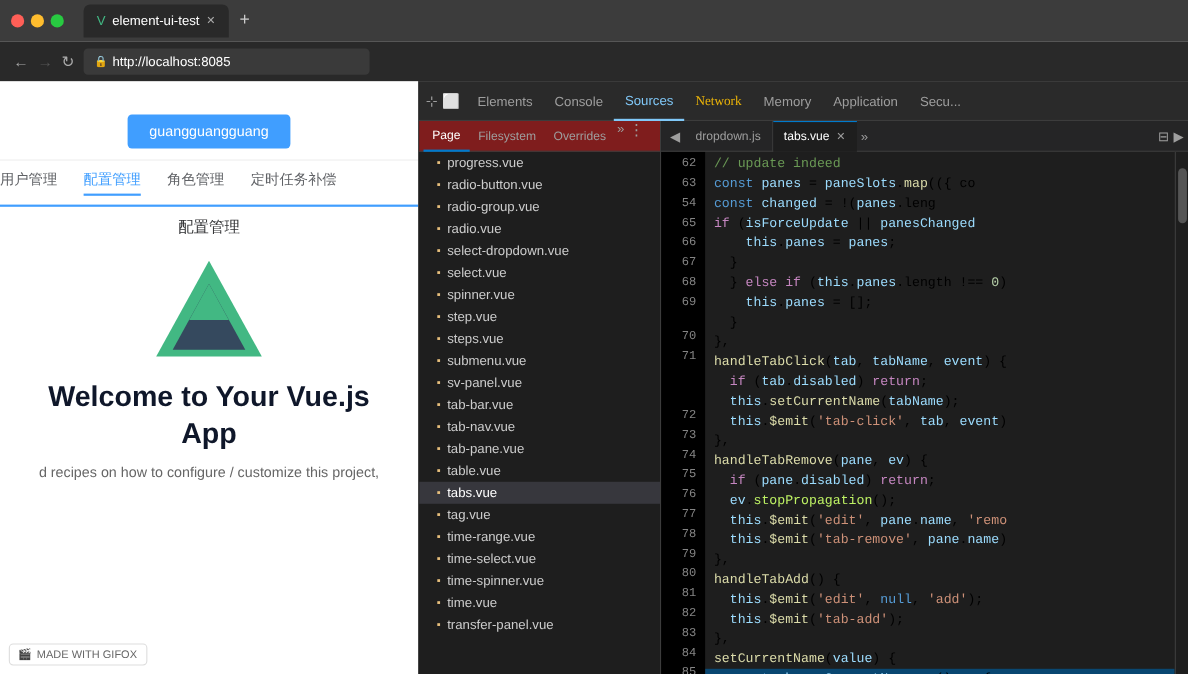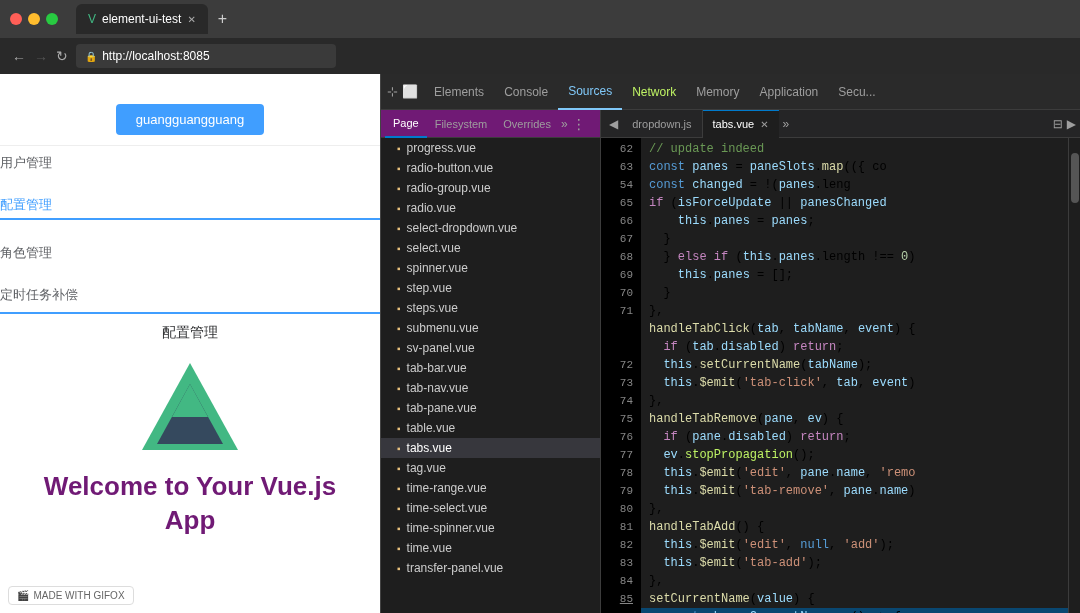--- a/index.html
+++ b/index.html
@@ -33,64 +33,65 @@
     <span style="color:#fff; font-size:12px;">http://localhost:8085</span>
   </div>
 </div>
 
 <div style="display:flex; height: calc(613px - 74px); position:relative;">
 
   <div style="flex:0 0 380px; background:#fff; overflow:hidden; display:flex; flex-direction:column;">
     <div style="display:flex; justify-content:center; padding:10px 0;margin-top:20px;">
       <button style="background:#409eff; color:#fff; border:none; border-radius:4px; padding:8px 20px; font-size:13px; cursor:pointer;">guangguangguang</button>
     </div>
-    <div style="display:flex; gap:24px; padding:8px 0; border-bottom:2px solid #409eff; border-top:1px solid #eee;flex-direction:column;">
+    <div style="display:flex; gap:24px; padding:8px 0; border-bottom:2px solid #409eff; border-top:1px solid #eee;">
       <span style="font-size:13px; color:#606266; cursor:pointer;">用户管理</span>
       <span style="font-size:13px; color:#409eff; cursor:pointer; border-bottom:2px solid #409eff; padding-bottom:4px;">配置管理</span>
       <span style="font-size:13px; color:#606266; cursor:pointer;">角色管理</span>
       <span style="font-size:13px; color:#606266; cursor:pointer;">定时任务补偿</span>
     </div>
     <div style="display:flex; flex-direction:column; align-items:center; padding:10px 0;">
       <div style="font-size:14px; color:#303133; margin-bottom:8px;">配置管理</div>
 
       <svg width="120" height="110" viewBox="0 0 200 180">
         <polygon points="100,10 190,170 10,170" fill="none" stroke="#42b883" stroke-width="0"></polygon>
         <polygon points="100,20 180,165 20,165" fill="#42b883"></polygon>
         <polygon points="100,55 155,155 45,155" fill="#35495e"></polygon>
         <polygon points="100,55 130,110 70,110" fill="#42b883"></polygon>
       </svg>
-      <div style="text-align:center; font-size:26px; font-weight:bold; color:#701a75; padding:10px 20px; line-height:1.3;">Welcome to Your Vue.js App</div>
+      <div style="text-align:center; font-size:26px; font-weight:bold; color:#0f172a; padding:10px 20px; line-height:1.3;">Welcome to Your Vue.js App</div>
+      <div style="text-align:center; font-size:13px; color:#666; padding:0 20px;">d recipes on how to configure / customize this project,</div>
     </div>
 
     <div style="position:absolute; bottom:8px; left:8px; background:#fff; border:1px solid #ddd; border-radius:4px; padding:3px 8px; font-size:10px; color:#666; display:flex; align-items:center; gap:4px;">
       <span>🎬</span>
       <span>MADE WITH GIFOX</span>
     </div>
   </div>
 
   <div style="flex:1; background:#1e1e1e; display:flex; flex-direction:column; border-left:1px solid #444;">
 
     <div style="background:#2a2a2a; display:flex; align-items:center; padding:0 6px; height:36px; border-bottom:1px solid #3c3c3c;">
       <div style="display:flex; gap:4px; align-items:center; margin-right:6px;">
         <span style="color:#9e9e9e; font-size:13px; cursor:pointer;">⊹</span>
         <span style="color:#9e9e9e; font-size:13px; cursor:pointer;">⬜</span>
       </div>
       <span style="color:#9e9e9e; font-size:12px; padding:0 10px; height:36px; display:inline-flex; align-items:center; cursor:pointer;">Elements</span>
       <span style="color:#9e9e9e; font-size:12px; padding:0 10px; height:36px; display:inline-flex; align-items:center; cursor:pointer;">Console</span>
       <span style="color:#80c8f8; font-size:12px; padding:0 10px; height:36px; display:inline-flex; align-items:center; cursor:pointer; border-bottom:2px solid #80c8f8;">Sources</span>
-      <span style="color:#bef264; font-size:12px; padding:0 10px; height:36px; display:inline-flex; align-items:center; cursor:pointer;">Network</span>
+      <span style="color:#eab308; font-size:12px; padding:0 10px; height:36px; display:inline-flex; align-items:center; cursor:pointer;font-family:Liberation Serif, serif;">Network</span>
       <span style="color:#9e9e9e; font-size:12px; padding:0 10px; height:36px; display:inline-flex; align-items:center; cursor:pointer;">Memory</span>
       <span style="color:#9e9e9e; font-size:12px; padding:0 10px; height:36px; display:inline-flex; align-items:center; cursor:pointer;">Application</span>
       <span style="color:#9e9e9e; font-size:12px; padding:0 10px; height:36px; display:inline-flex; align-items:center; cursor:pointer;">Secu...</span>
     </div>
 
     <div style="display:flex; flex:1; overflow:hidden;">
 
       <div style="width:220px; background:#1e1e1e; border-right:1px solid #3c3c3c; display:flex; flex-direction:column;">
-        <div style="display:flex; align-items:center; background:#701a75; height:28px; border-bottom:1px solid #3c3c3c; padding:0 4px;">
+        <div style="display:flex; background:#7f1d1d; height:28px; border-bottom:1px solid #3c3c3c; padding:0 4px;">
           <span style="color:#fff; font-size:11px; padding:0 8px; height:28px; display:inline-flex; align-items:center; cursor:pointer; border-bottom:2px solid #007acc;">Page</span>
           <span style="color:#9e9e9e; font-size:11px; padding:0 8px; height:28px; display:inline-flex; align-items:center; cursor:pointer;">Filesystem</span>
           <span style="color:#9e9e9e; font-size:11px; padding:0 8px; height:28px; display:inline-flex; align-items:center; cursor:pointer;">Overrides</span>
           <span style="color:#9e9e9e; font-size:12px; margin-left:2px; cursor:pointer;">»</span>
           <span style="color:#9e9e9e; font-size:14px; margin-left:4px; cursor:pointer;">⋮</span>
         </div>
         <div style="flex:1; overflow-y:auto;">
           <div style="display:flex; align-items:center; padding:2px 8px 2px 16px; height:20px; cursor:pointer; color:#ccc; font-size:12px; gap:6px;">
             <span style="color:#e8c07d; font-size:10px;">▪</span>
             <span>progress.vue</span>
@@ -202,21 +203,21 @@
 
           <div style="width:40px; background:#000000; color:#858585; font-size:11px; font-family:'Courier New',monospace; padding:2px 0; text-align:right; line-height:18px; user-select:none; flex-shrink:0;">
             <div style="height:18px; display:flex; align-items:center; justify-content:flex-end; padding-right:8px; font-size:11px; color:#858585;">62</div>
             <div style="height:18px; display:flex; align-items:center; justify-content:flex-end; padding-right:8px; font-size:11px; color:#858585;">63</div>
             <div style="height:18px; display:flex; align-items:center; justify-content:flex-end; padding-right:8px; font-size:11px; color:#858585;">54</div>
             <div style="height:18px; display:flex; align-items:center; justify-content:flex-end; padding-right:8px; font-size:11px; color:#858585;">65</div>
             <div style="height:18px; display:flex; align-items:center; justify-content:flex-end; padding-right:8px; font-size:11px; color:#858585;">66</div>
             <div style="height:18px; display:flex; align-items:center; justify-content:flex-end; padding-right:8px; font-size:11px; color:#858585;">67</div>
             <div style="height:18px; display:flex; align-items:center; justify-content:flex-end; padding-right:8px; font-size:11px; color:#858585;">68</div>
             <div style="height:18px; display:flex; align-items:center; justify-content:flex-end; padding-right:8px; font-size:11px; color:#858585;">69</div>
-            <div style="height:18px; display:flex; align-items:center; justify-content:flex-end; padding-right:8px; font-size:11px; color:#858585;">70</div>
+            <div style="height:18px; display:flex; align-items:center; justify-content:flex-end; padding-right:8px; font-size:11px; color:#858585;margin-top:13px;">70</div>
             <div style="height:18px; display:flex; align-items:center; justify-content:flex-end; padding-right:8px; font-size:11px; color:#858585;">71</div>
             <div style="height:18px; display:flex; align-items:center; justify-content:flex-end; padding-right:8px; font-size:11px; color:#858585;margin-top:36px;">72</div>
             <div style="height:18px; display:flex; align-items:center; justify-content:flex-end; padding-right:8px; font-size:11px; color:#858585;">73</div>
             <div style="height:18px; display:flex; align-items:center; justify-content:flex-end; padding-right:8px; font-size:11px; color:#858585;">74</div>
             <div style="height:18px; display:flex; align-items:center; justify-content:flex-end; padding-right:8px; font-size:11px; color:#858585;">75</div>
             <div style="height:18px; display:flex; align-items:center; justify-content:flex-end; padding-right:8px; font-size:11px; color:#858585;">76</div>
             <div style="height:18px; display:flex; align-items:center; justify-content:flex-end; padding-right:8px; font-size:11px; color:#858585;">77</div>
             <div style="height:18px; display:flex; align-items:center; justify-content:flex-end; padding-right:8px; font-size:11px; color:#858585;">78</div>
             <div style="height:18px; display:flex; align-items:center; justify-content:flex-end; padding-right:8px; font-size:11px; color:#858585;">79</div>
             <div style="height:18px; display:flex; align-items:center; justify-content:flex-end; padding-right:8px; font-size:11px; color:#858585;text-align:center;">80</div>

